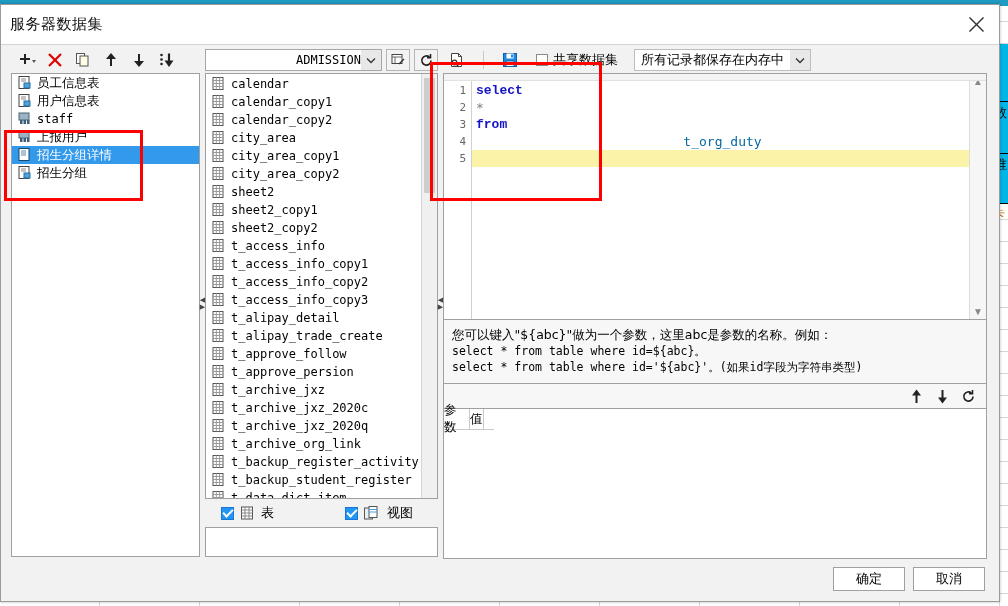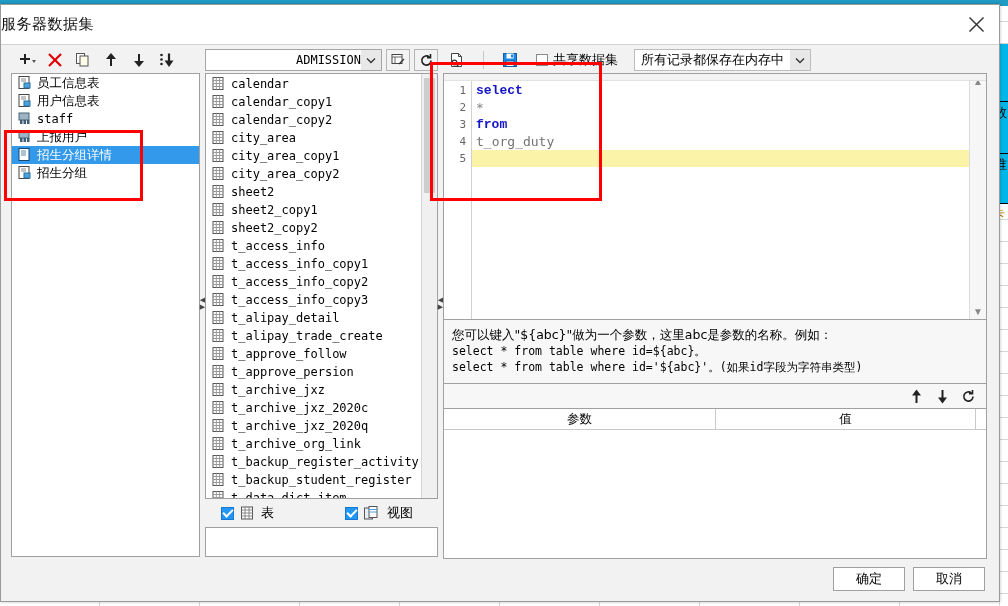--- a/index.html
+++ b/index.html
@@ -61,20 +61,21 @@
     height: 40px;
     background: #ffffff;
     border-bottom: 1px solid #d4d4d4;
     display: flex;
     align-items: center;
     box-sizing: border-box;
   }
   .titlebar .title {
     font-size: 15px;
     color: #111;
+    padding-left: 9px;
     font-family: Liberation Serif, serif;
     letter-spacing: .5px;
   }
   .titlebar .spacer { flex: 1; }
   .close-btn {
     width: 46px; height: 38px;
     display: flex; align-items: center; justify-content: center;
     cursor: pointer;
   }
   .close-btn svg { display:block; }
@@ -318,21 +319,21 @@
   }
   .code .cl {
     height: 17px;
     line-height: 17px;
     font-family: "DejaVu Sans Mono", monospace;
     font-size: 13px;
     padding-left: 4px;
     white-space: pre;
   }
   .code .cl.kw { color: #1414c8; font-weight: bold; font-family: Liberation Mono, monospace; }
-  .code .cl.plain { color: #737373; }
+  .code .cl.plain { color: #0369a1; text-align: center; }
   .code .cl.op { color: #808080; }
   .code .cl.cur { background: #fbf3a7; }
   .ed-scroll {
     width: 16px;
     background: #f6f6f6;
     border-left: 1px solid #dcdcdc;
     display:flex; flex-direction:column; justify-content:space-between;
     align-items:center;
     padding: 2px 0;
     cursor:pointer;
@@ -359,21 +360,21 @@
     gap: 10px;
     padding-right: 10px;
     box-sizing:border-box;
   }
   .ptbtn { cursor:pointer; display:flex; align-items:center; justify-content:center; width:16px;height:16px;}
 
   .param-table {
     border: 1px solid #a0a0a0;
     background: #ffffff;
     flex: 1;
-    display:flex; flex-direction: column;
+    display:flex; flex-direction: row;
     min-height: 0;
   }
   .pt-head {
     height: 20px;
     display:flex;
     border-bottom: 1px solid #c9c9c9;
     background:#ffffff;
   }
   .pt-head .th {
     display:flex; align-items:center; justify-content:center;

